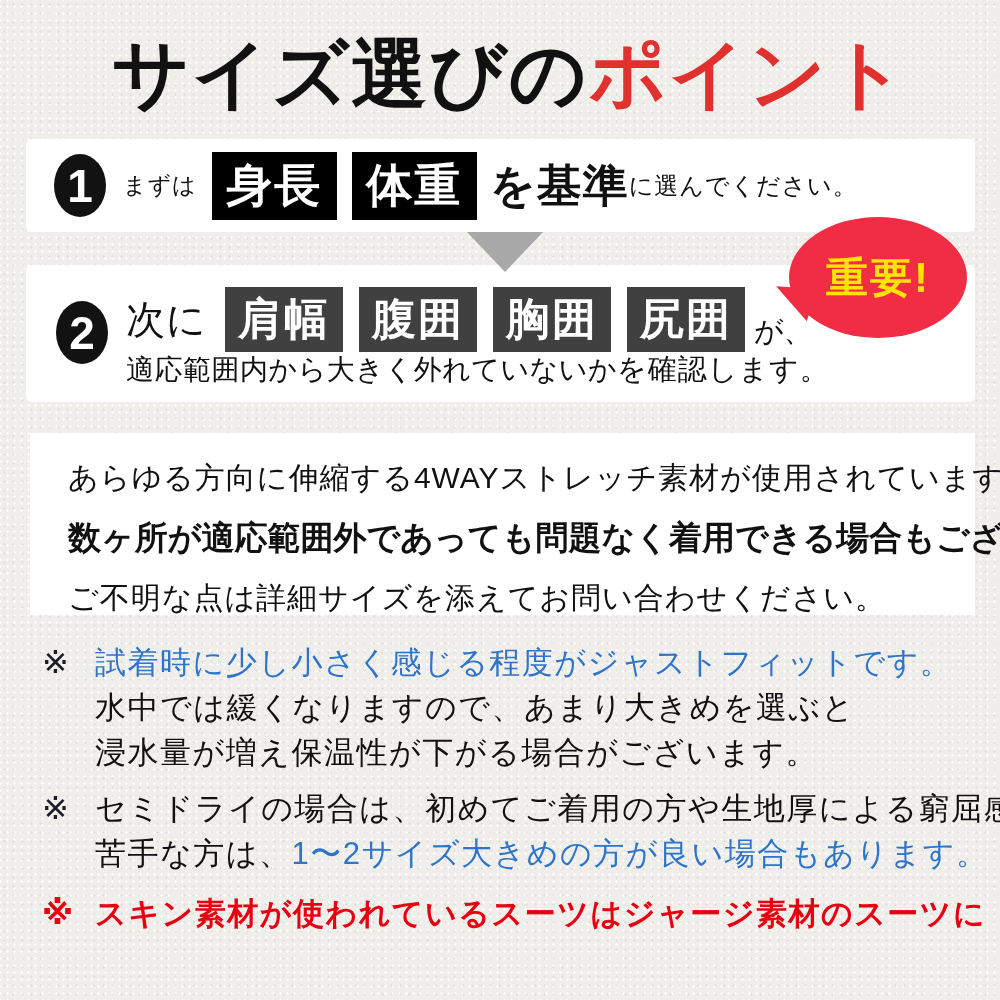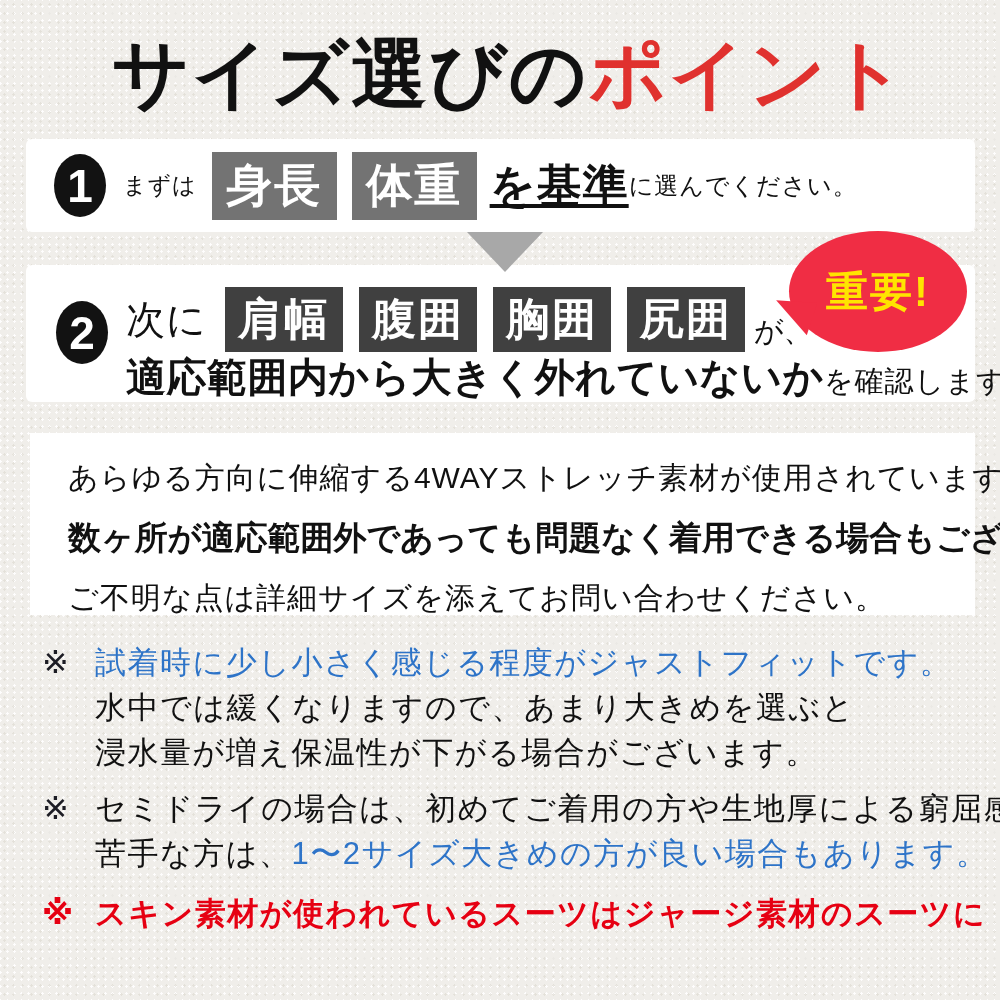--- a/index.html
+++ b/index.html
@@ -28,43 +28,43 @@
   .title .accent{color:#e0312e;}
   
   .band{position:absolute;left:26px;width:949px;background:#fff;border-radius:6px;}
   .band1{top:139px;height:93px;display:flex;align-items:center;padding-left:28px;box-sizing:border-box;}
   .step-badge{
     width:52px;height:63px;background:#121212;border-radius:50%;
     color:#fff;font-weight:700;font-size:46px;
     display:flex;align-items:center;justify-content:center;flex:0 0 auto;
   }
   .tag{color:#fff;font-weight:700;display:flex;align-items:center;justify-content:center;letter-spacing:2px;}
-  .tag-blue{background:#737373;width:125px;height:68px;font-size:46px;margin-left:15px;}
+  .tag-blue{background:#000000;width:125px;height:68px;font-size:46px;margin-left:15px;}
   .band1 .prefix{font-size:23px;margin-left:17px;letter-spacing:1px;}
-  .band1 .emphasis{font-size:45px;font-weight:700;margin-left:13px;letter-spacing:1px;text-decoration:underline;}
+  .band1 .emphasis{font-size:45px;font-weight:700;margin-left:13px;letter-spacing:1px;}
   .band1 .suffix{font-size:24px;letter-spacing:1px;}
   
   .arrow-down{
     position:absolute;left:467px;top:232px;width:0;height:0;z-index:2;
     border-left:38px solid transparent;border-right:38px solid transparent;
     border-top:40px solid #a8a8a8;
   }
   
   .band2{top:265px;height:137px;}
   .band2 .step-badge{position:absolute;left:30px;top:36px;}
   .step2-row1{position:absolute;left:100px;top:22px;display:flex;align-items:center;}
   .step2-row1 .prefix{font-size:39px;margin-right:2px;letter-spacing:1px;}
   .tag-green{background:#404040;width:118px;height:65px;font-size:44px;margin-left:16px;}
   .step2-row1 .particle{font-size:29px;margin-left:9px;align-self:flex-end;margin-bottom:0px;}
   .step2-row2{position:absolute;left:100px;top:85px;white-space:nowrap;}
-  .step2-row2 .emphasis{font-size:40px;font-weight:700;letter-spacing:0.5px;text-align:center;}
+  .step2-row2 .emphasis{font-size:28px;font-weight:400;letter-spacing:0.5px;text-align:center;}
   .step2-row2 .suffix{font-size:29px;letter-spacing:1px;}
   
   .bubble{
-    position:absolute;left:789px;top:231px;width:178px;height:121px;
+    position:absolute;left:789px;top:217px;width:178px;height:121px;
     background:#f02d44;border-radius:50%;z-index:3;
     display:flex;align-items:center;justify-content:center;text-align:right;
   }
   .bubble::before{
     content:"";position:absolute;left:-16px;bottom:22px;width:0;height:0;
     border-top:10px solid transparent;border-bottom:24px solid transparent;
     border-right:40px solid #f02d44;transform:rotate(18deg);
   }
   .bubble .label{color:#ffe400;font-size:42px;font-weight:700;letter-spacing:2px;}
   

